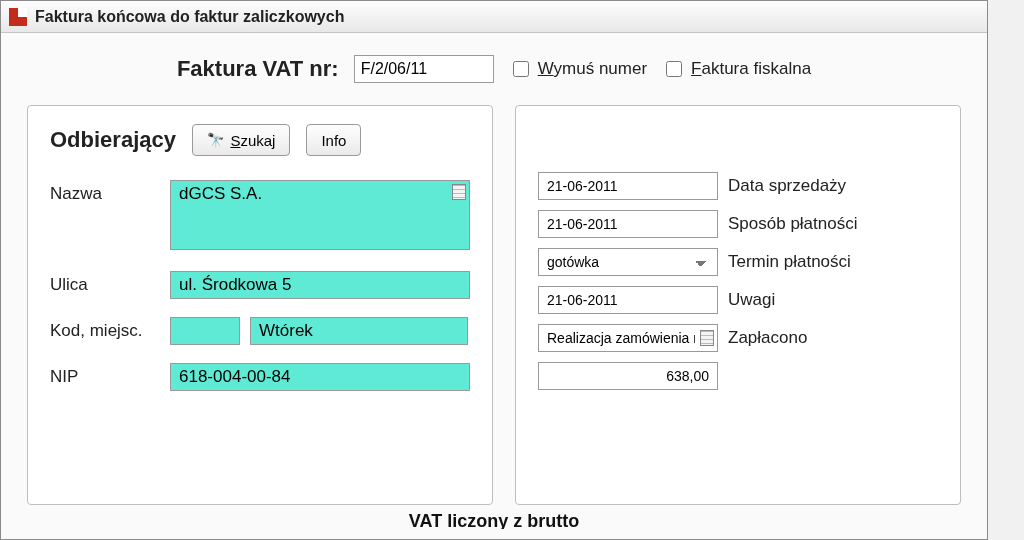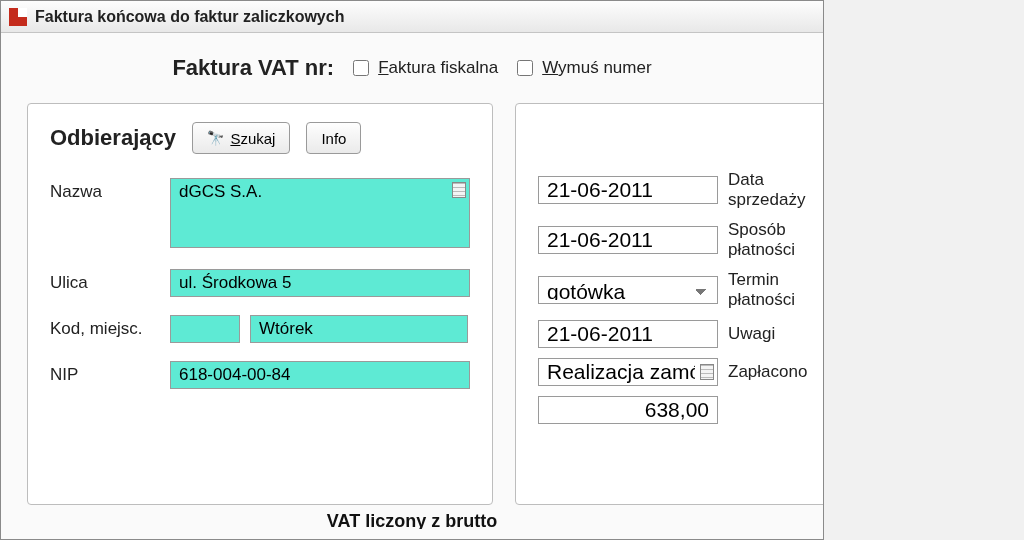--- a/index.html
+++ b/index.html
@@ -1,20 +1,20 @@
 <!DOCTYPE html>
 <html><head>
 <meta charset="utf-8">
 <style>
   * { box-sizing: border-box; }
   html, body { margin: 0; padding: 0; font-family: Tahoma, Verdana, sans-serif; font-size: 15px; }
   body { background: #f1f1f1; }
 
   .window {
-    width: 824px;
+    width: 988px;
     height: 540px;
     background: #fafafa;
     border: 1px solid #8a8a8a;
     display: flex;
     flex-direction: column;
     overflow: hidden;
   }
 
   .titlebar {
     height: 32px;
@@ -160,21 +160,21 @@
     align-items: center;
     margin-top: 48px;
   }
   .grid label {
     font-size: 17px;
     color: #222;
   }
   .grid input[type=text], .grid select {
     border: 1px solid #9a9a9a;
     background: #fff;
-    font-size: 21px;
+    font-size: 14px;
     padding: 3px 8px;
     height: 28px;
     width: 100%;
     font-family: inherit;
   }
   .grid select {
     appearance: none;
     background-image: linear-gradient(45deg, transparent 50%, #777 50%), linear-gradient(135deg, #777 50%, transparent 50%);
     background-position: calc(100% - 16px) 12px, calc(100% - 10px) 12px;
     background-size: 6px 6px, 6px 6px;
@@ -217,27 +217,28 @@
 
   <div class="titlebar">
     <div class="app-icon"></div>
     <span>Faktura końcowa do faktur zaliczkowych</span>
   </div>
 
   <div class="client">
 
     <div class="numrow">
       <span class="lbl-main">Faktura VAT nr:</span>
+      <input type="text" value="F/2/06/11" style="">
+      <label class="chk">
+        <input type="checkbox" style="">
+        <span><span class="ulead">W</span><span>ymuś numer</span></span>
+      </label>
       <label class="chk">
         <input type="checkbox" style="">
         <span><span class="ulead">F</span><span>aktura fiskalna</span></span>
-      </label>
-      <label class="chk">
-        <input type="checkbox" style="">
-        <span><span class="ulead">W</span><span>ymuś numer</span></span>
       </label>
     </div>
 
     <div class="panels">
 
       <div class="panel">
 
         <div class="hdr-row">
           <span class="section-title">Odbierający</span>
           <button class="btn">

